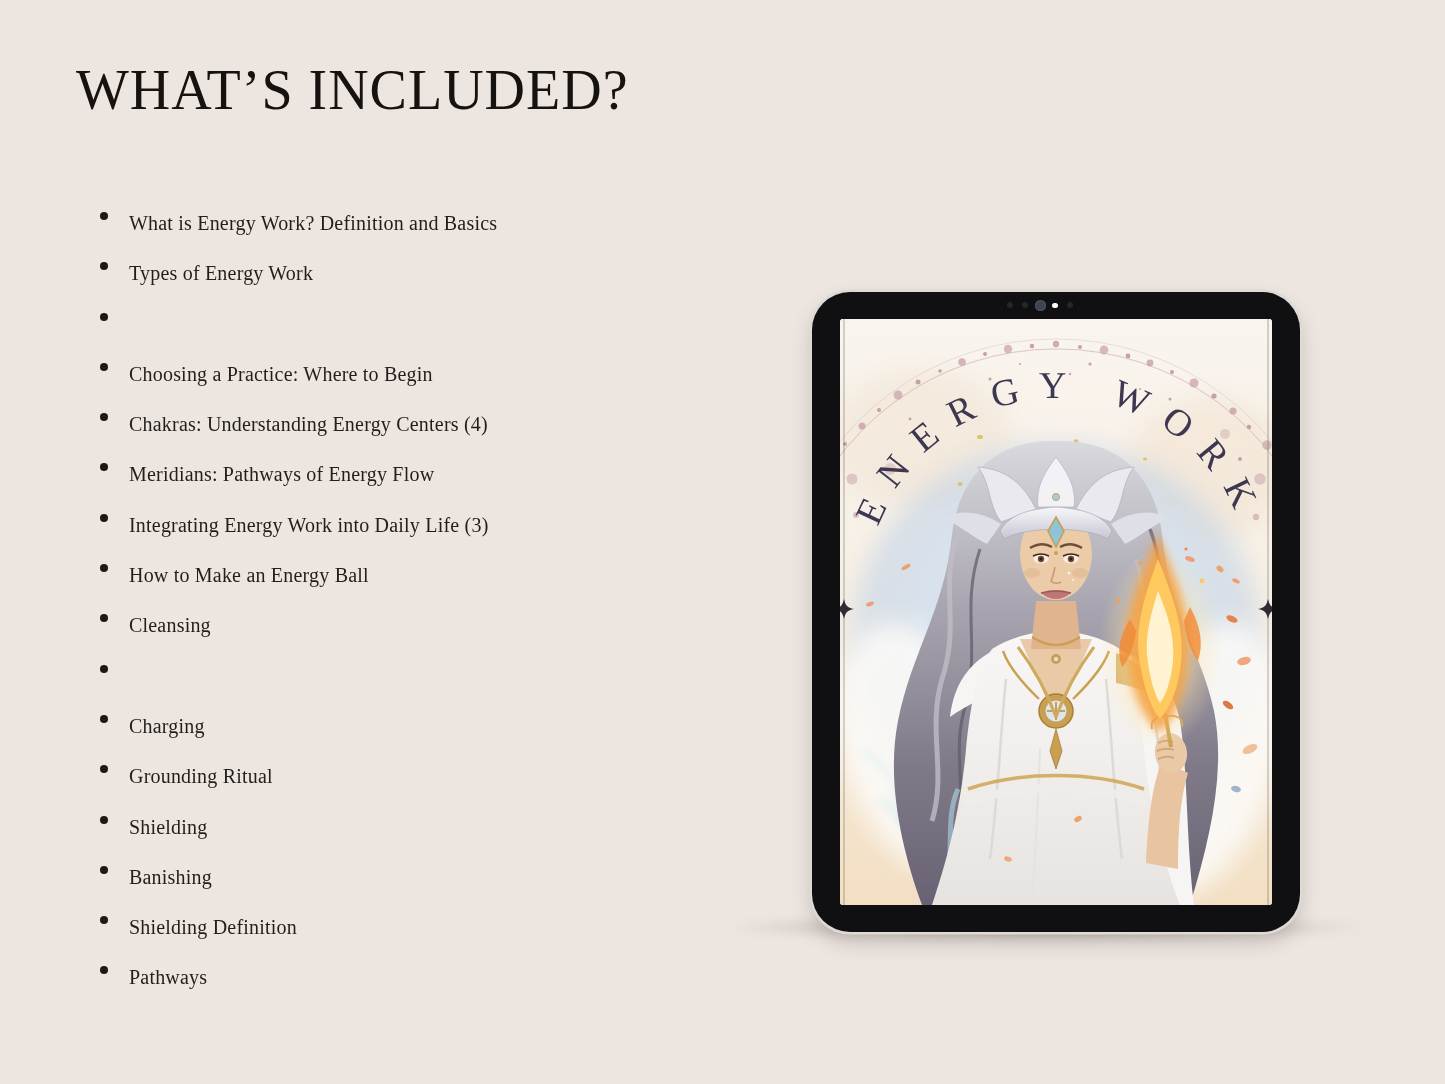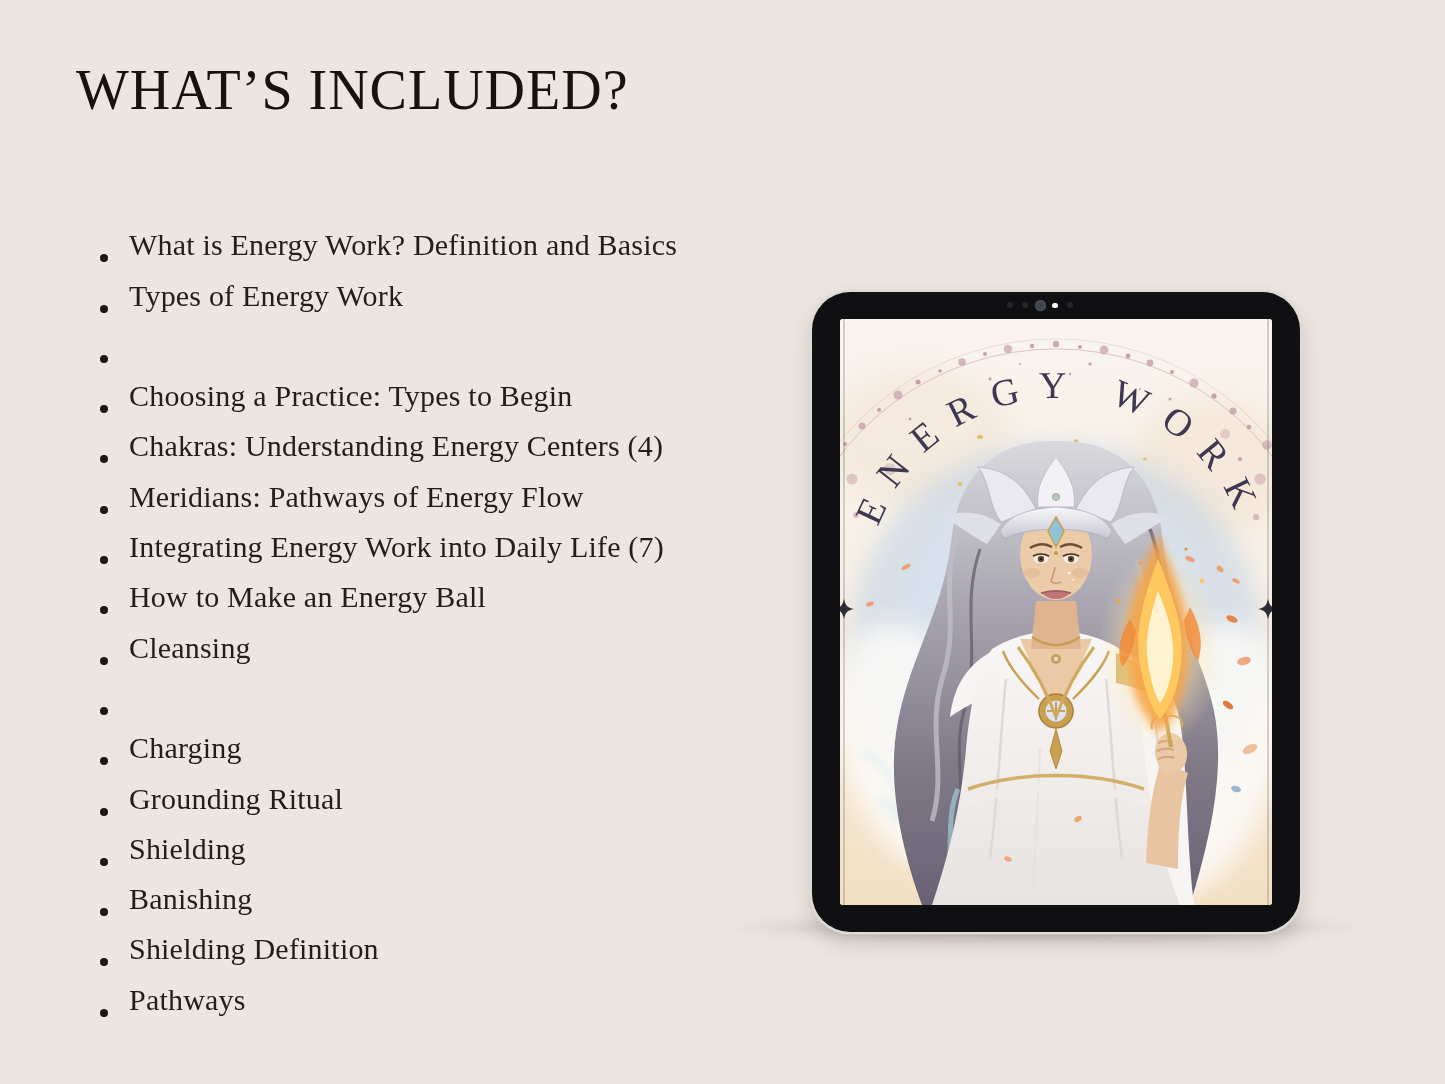--- a/index.html
+++ b/index.html
@@ -8,22 +8,22 @@
     background:#EDE5E0;
     font-family:"Liberation Serif","DejaVu Serif",serif;
   }
   .page-title{
     position:absolute;left:76px;top:62px;
     font-size:56px;line-height:1.0;letter-spacing:1px;
     color:#16120F;white-space:nowrap;
   }
   .included-list{position:absolute;left:100px;top:212px;margin:0;padding:0;list-style:none;}
   .list-item{
-    display:flex;align-items:flex-end;height:50.3px;
-    font-size:30px;color:#211E1B;letter-spacing:0.2px;white-space:nowrap;
+    display:flex;align-items:flex-start;height:50.3px;
+    font-size:20px;color:#211E1B;letter-spacing:0.2px;white-space:nowrap;
   }
   .bullet{width:8px;height:8px;border-radius:50%;background:#1B1815;margin-right:21px;flex:none;}
   .tablet-shadow{
     position:absolute;left:648px;top:913px;width:794px;height:32px;
     background:radial-gradient(50% 50% at 50% 45%,
       rgba(96,85,78,0.38) 0%,rgba(96,85,78,0.18) 55%,rgba(96,85,78,0) 82%);
     filter:blur(4px);
   }
   .tablet{
     position:absolute;left:812px;top:292px;width:488px;height:640px;
@@ -61,36 +61,36 @@
       <span class="bullet"></span>
       <span>Types of Energy Work</span>
     </li>
 
     <li class="list-item">
       <span class="bullet"></span>
     </li>
 
     <li class="list-item">
       <span class="bullet"></span>
-      <span>Choosing a Practice: Types to Begin</span>
+      <span>Choosing a Practice: Where to Begin</span>
     </li>
 
     <li class="list-item">
       <span class="bullet"></span>
       <span>Chakras: Understanding Energy Centers (4)</span>
     </li>
 
     <li class="list-item">
       <span class="bullet"></span>
       <span>Meridians: Pathways of Energy Flow</span>
     </li>
 
     <li class="list-item">
       <span class="bullet"></span>
-      <span>Integrating Energy Work into Daily Life (7)</span>
+      <span>Integrating Energy Work into Daily Life (3)</span>
     </li>
 
     <li class="list-item">
       <span class="bullet"></span>
       <span>How to Make an Energy Ball</span>
     </li>
 
     <li class="list-item">
       <span class="bullet"></span>
       <span>Cleansing</span>

